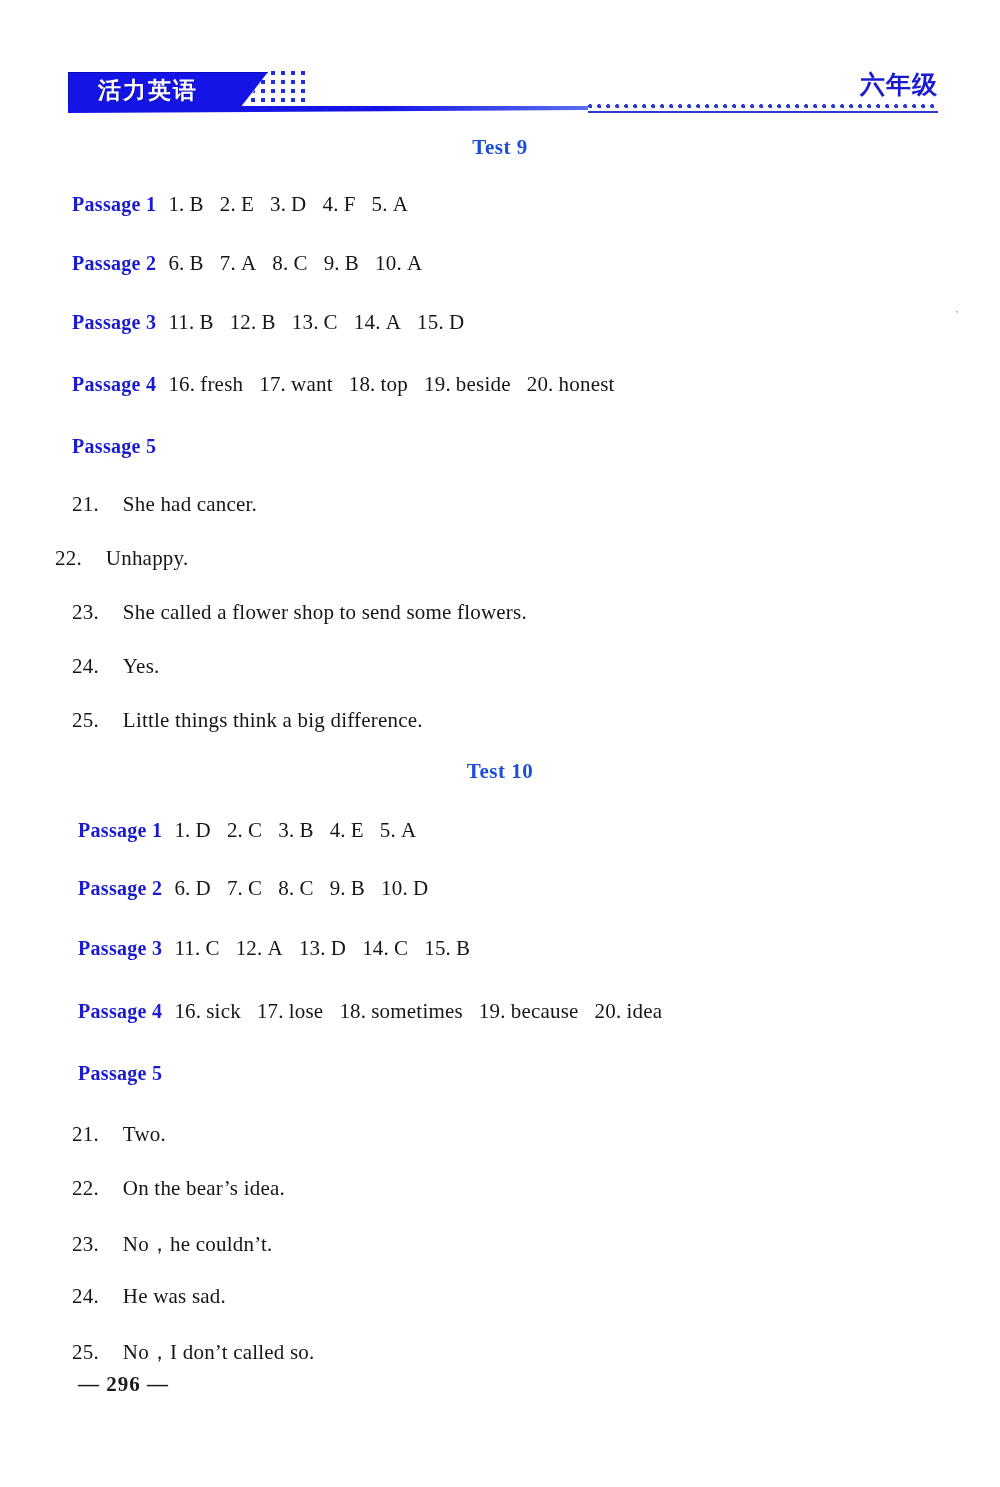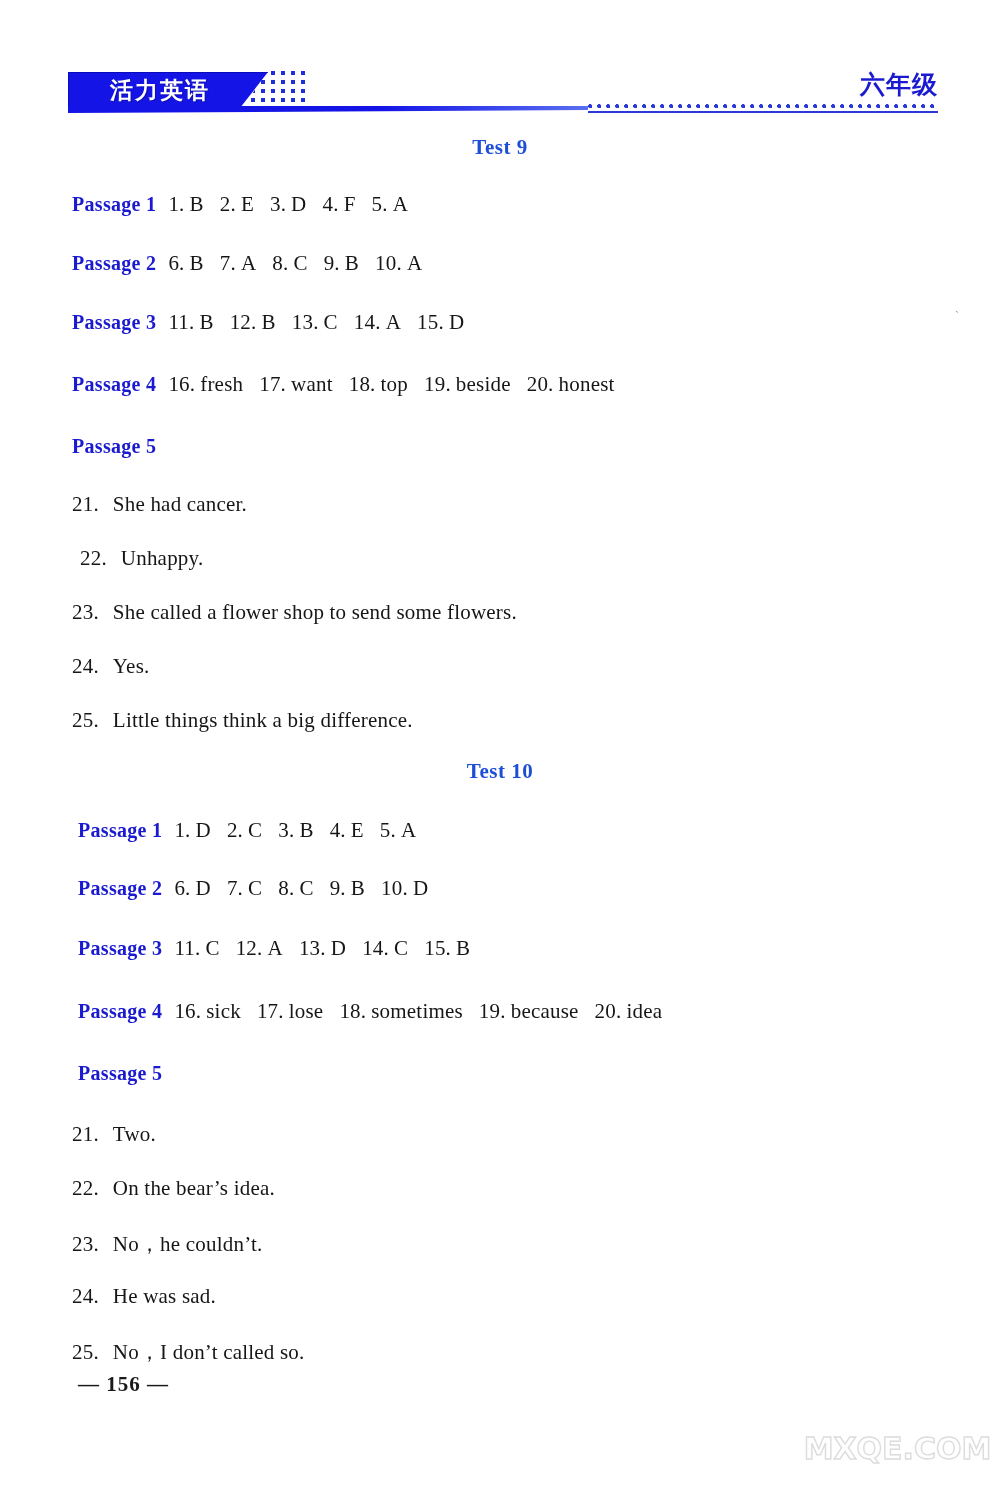--- a/index.html
+++ b/index.html
@@ -51,21 +51,20 @@
     height: 32px;
     line-height: 32px;
     text-align: center;
     color: #ffffff;
     font-family: "DejaVu Sans", sans-serif;
     font-weight: bold;
     font-size: 23px;
     letter-spacing: 2px;
     white-space: nowrap;
     text-shadow: 1px 1px 0 rgba(0,0,0,0.25);
-    padding-left: 12px;
   }
 
   
   .dot-wedge {
     position: absolute;
     left: 240px;
     top: 70px;
     width: 68px;
     height: 42px;
     overflow: hidden;
@@ -179,21 +178,21 @@
 
   .qa-line {
     position: absolute;
     white-space: nowrap;
     font-family: "Liberation Serif", serif;
     font-size: 21px;
     color: #161616;
     letter-spacing: 0.2px;
   }
   .qa-line .qnum {
-    margin-right: 14px;
+    margin-right: 24px;
   }
 
   
   .page-number {
     position: absolute;
     left: 78px;
     top: 1372px;
     font-family: "Liberation Serif", serif;
     font-weight: bold;
     font-size: 21px;
@@ -298,21 +297,21 @@
     <span class="passage-label">Passage 4</span><span class="passage-answers"><span class="ans"><span class="num">16.</span><span>fresh</span></span><span class="ans"><span class="num">17.</span><span>want</span></span><span class="ans"><span class="num">18.</span><span>top</span></span><span class="ans"><span class="num">19.</span><span>beside</span></span><span class="ans"><span class="num">20.</span><span>honest</span></span></span>
   </div>
 
   <div class="passage-row" style="left:72px; top:435px;">
     <span class="passage-label">Passage 5</span>
   </div>
 
   <div class="qa-line" style="left:72px; top:492px;">
     <span class="qnum">21.</span><span>She had cancer.</span>
   </div>
-  <div class="qa-line" style="left:80px; top:546px;">
+  <div class="qa-line" style="left:55px; top:546px;">
     <span class="qnum">22.</span><span>Unhappy.</span>
   </div>
   <div class="qa-line" style="left:72px; top:600px;">
     <span class="qnum">23.</span><span>She called a flower shop to send some flowers.</span>
   </div>
   <div class="qa-line" style="left:72px; top:654px;">
     <span class="qnum">24.</span><span>Yes.</span>
   </div>
   <div class="qa-line" style="left:72px; top:708px;">
     <span class="qnum">25.</span><span>Little things think a big difference.</span>
@@ -349,20 +348,19 @@
   <div class="qa-line" style="left:72px; top:1230px;">
     <span class="qnum">23.</span><span>No，he couldn’t.</span>
   </div>
   <div class="qa-line" style="left:72px; top:1284px;">
     <span class="qnum">24.</span><span>He was sad.</span>
   </div>
   <div class="qa-line" style="left:72px; top:1338px;">
     <span class="qnum">25.</span><span>No，I don’t called so.</span>
   </div>
 
-  <div class="page-number">— 156 —</div>
+  <div class="page-number">— 296 —</div>
 
   <div class="scan-speck">`</div>
 </div>
 
 <div class="watermark">
-  <div class="wm-en">MXQE.COM</div>
 </div>
 
 </body></html>

